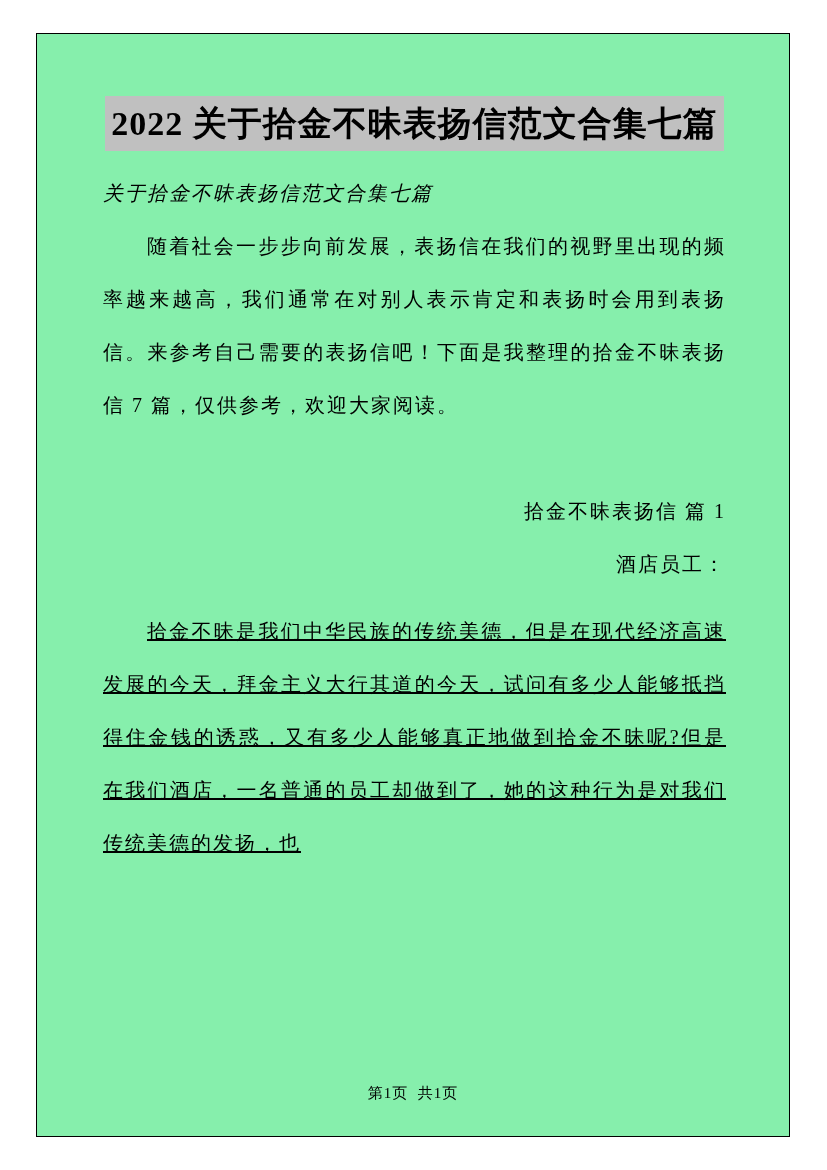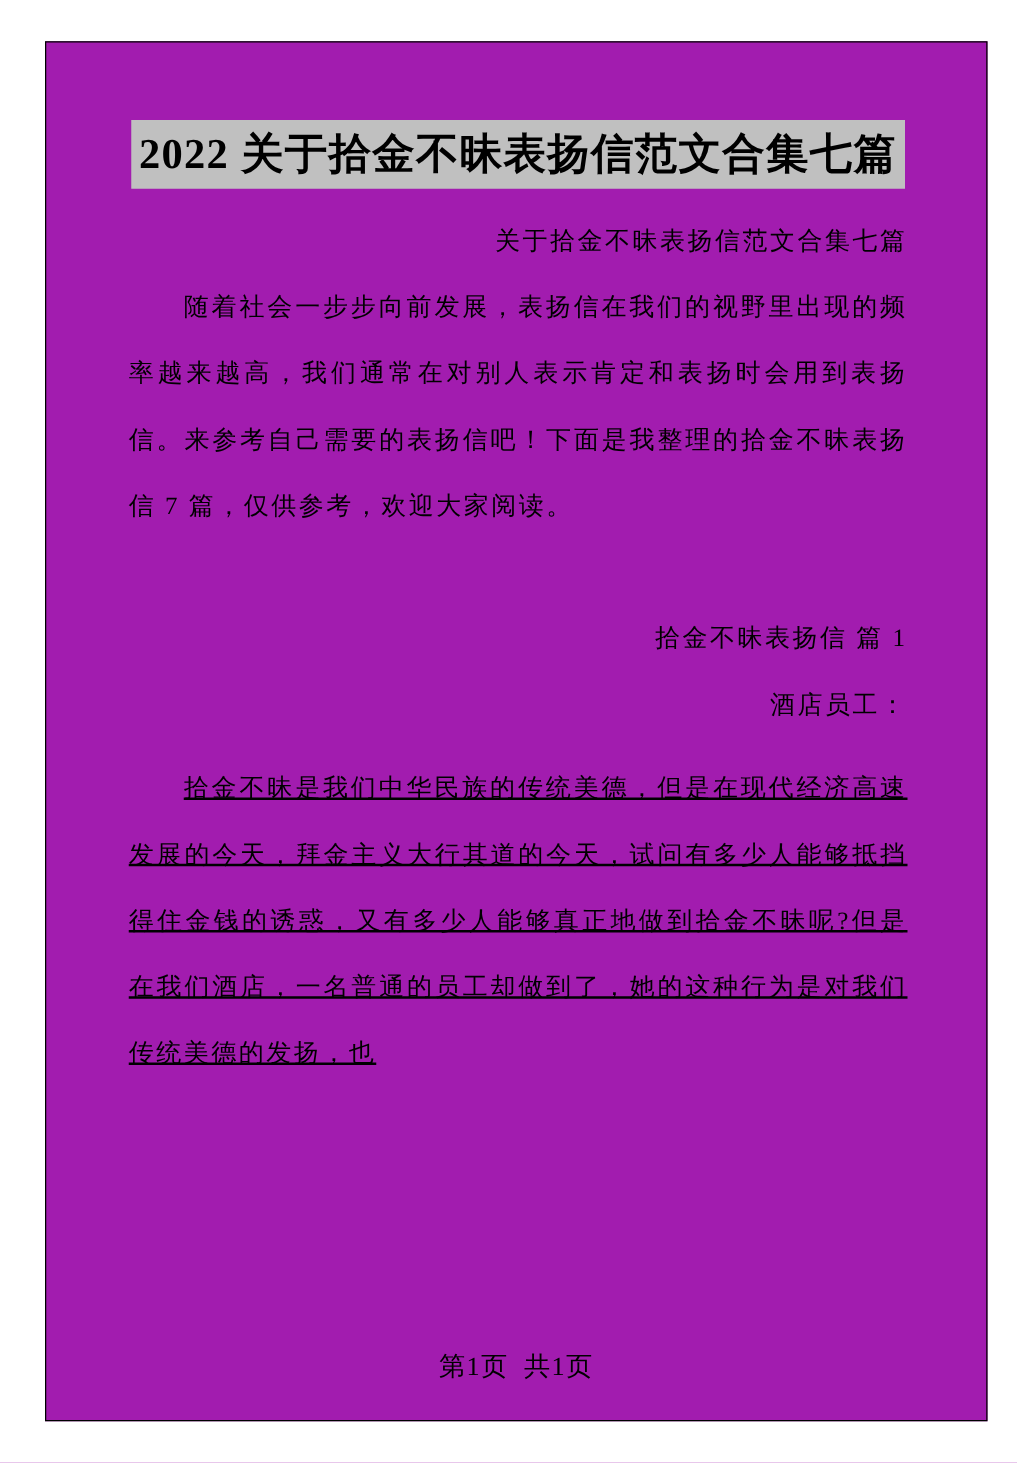--- a/index.html
+++ b/index.html
@@ -10,21 +10,21 @@
     height: 1170px;
     overflow: hidden;
   }
   .page {
     position: absolute;
     left: 36px;
     top: 33px;
     width: 752px;
     height: 1102px;
     border: 1px solid #000000;
-    background: #a21caf;
+    background: #86efac;
     font-family: "Liberation Serif", "DejaVu Serif", serif;
     color: #000000;
   }
   .inner {
     padding: 62px 63px 0 66px;
   }
   .title-row {
     text-align: center;
     margin: 0;
   }
@@ -40,21 +40,22 @@
   }
   .bodytext {
     font-size: 20px;
     line-height: 53px;
     letter-spacing: 2px;
     text-align: justify;
     margin: 0;
   }
   .sub {
     margin-top: 16px;
-    text-align: right;
+    text-align: left;
+    font-style: italic;
   }
   .indent {
     text-indent: 44px;
   }
   .spacer {
     height: 53px;
   }
   .heading {
     text-align: right;
   }
@@ -64,21 +65,21 @@
   .para3 {
     margin-top: 14px;
     text-decoration: underline;
   }
   .footer {
     position: absolute;
     left: 0;
     right: 0;
     bottom: 33px;
     text-align: center;
-    font-size: 21px;
+    font-size: 15px;
     line-height: 20px;
     letter-spacing: 1px;
     white-space: pre;
     font-family: "Liberation Serif", "DejaVu Serif", serif;
   }
 </style>
 </head>
 <body>
 
 <div class="page">

